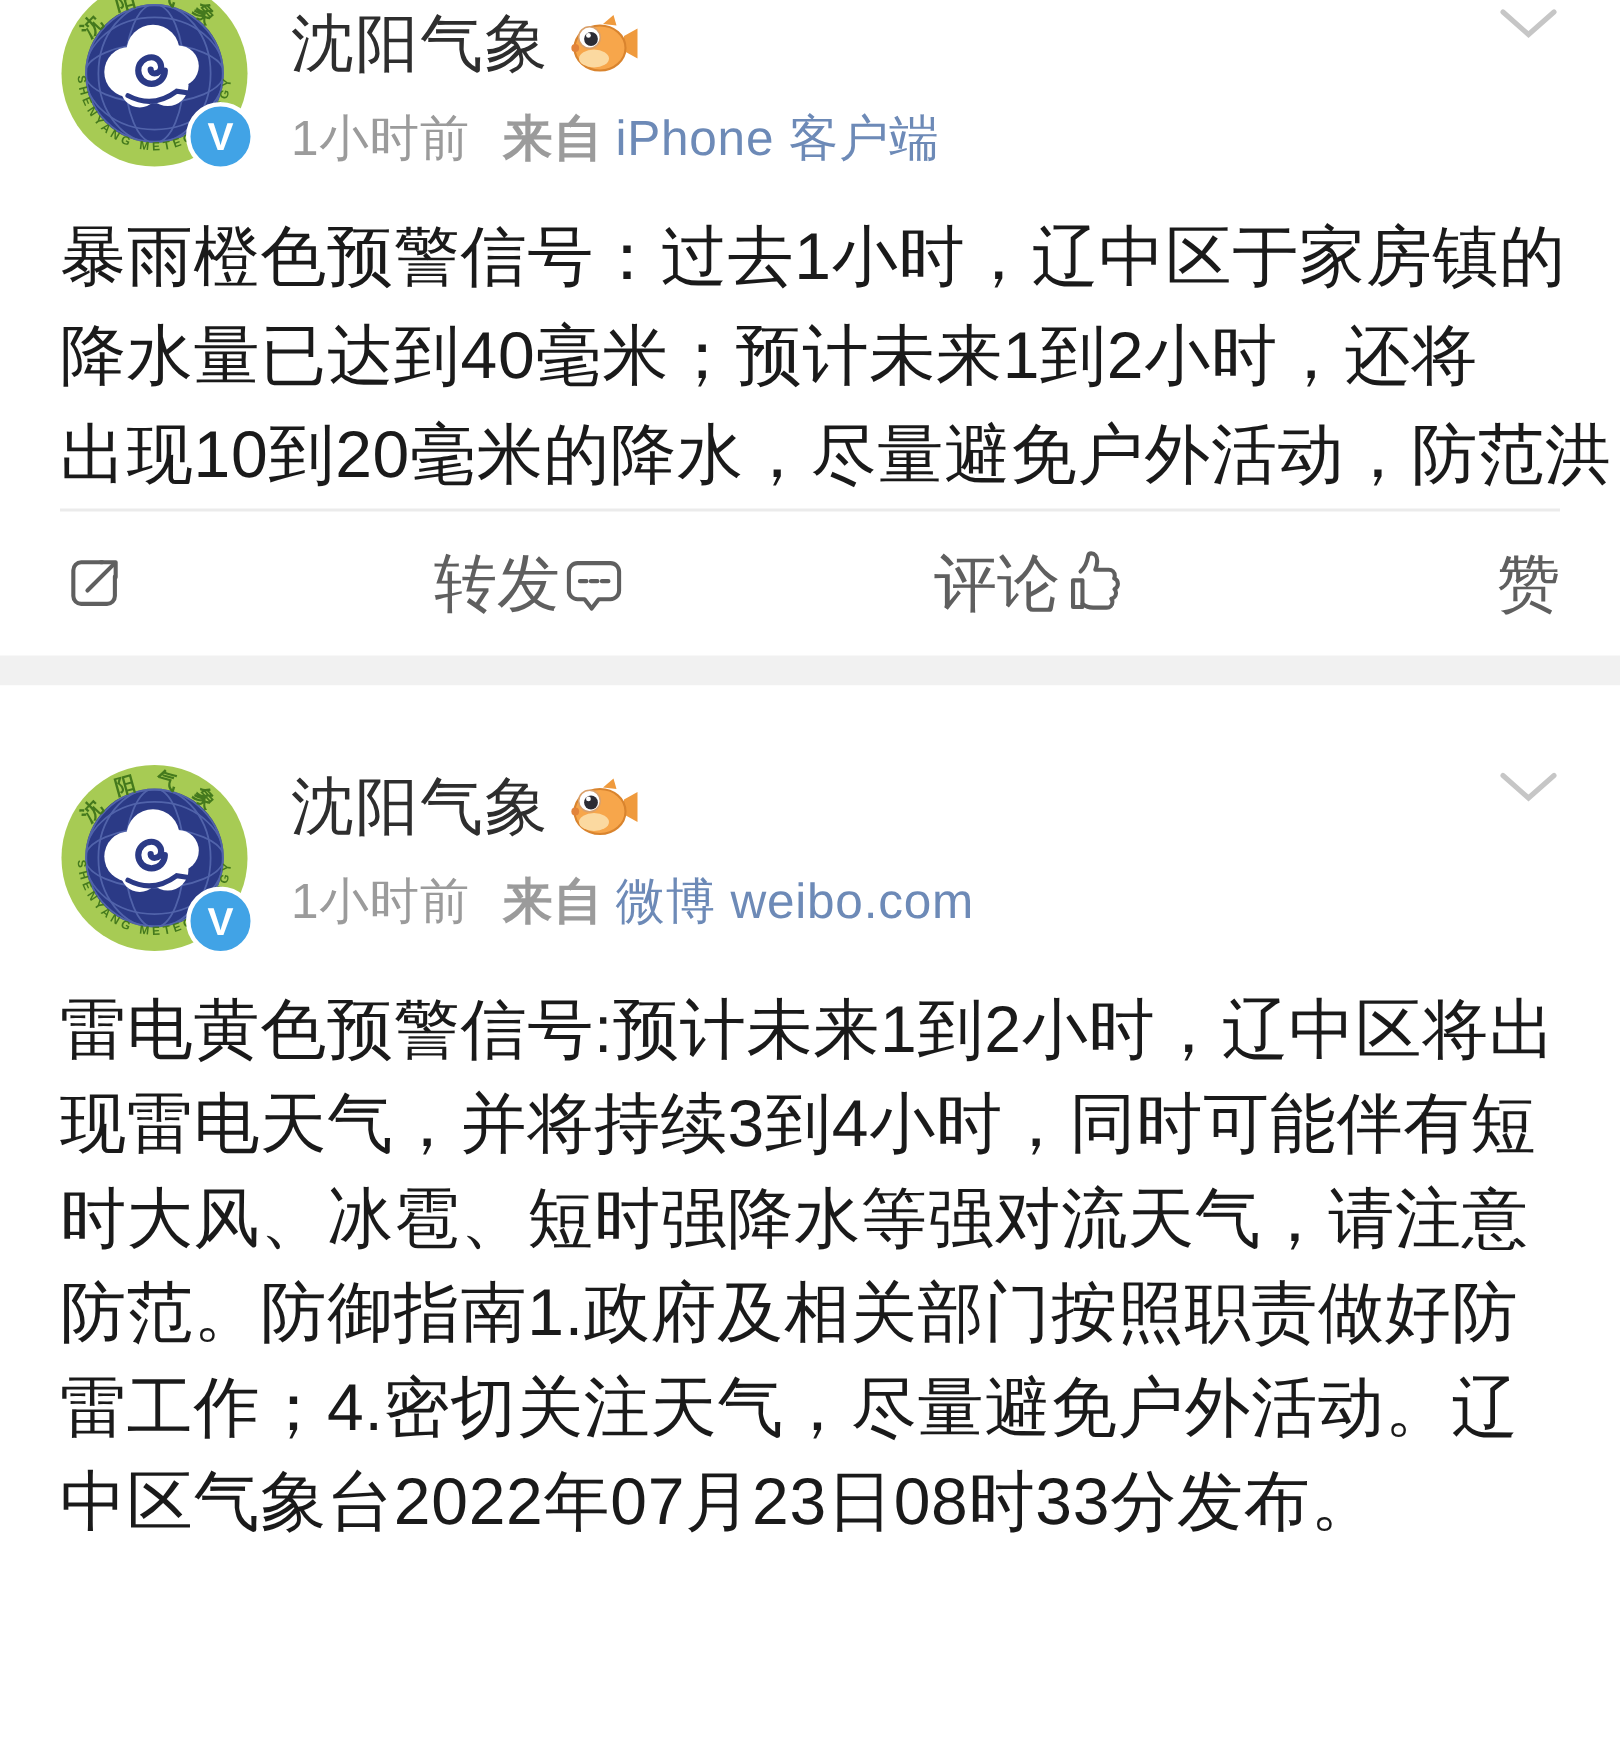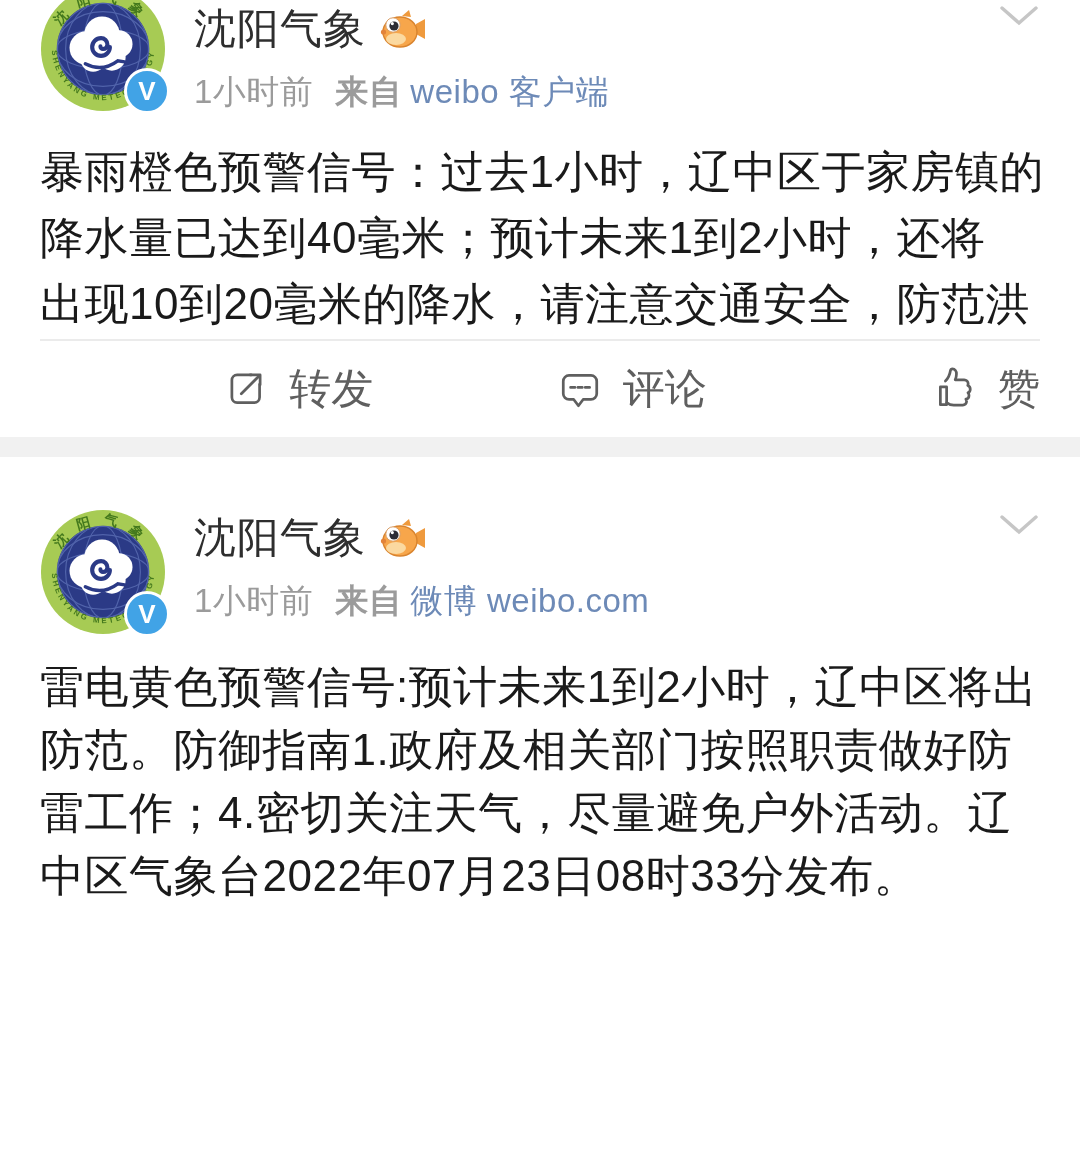--- a/index.html
+++ b/index.html
@@ -36,21 +36,21 @@
   .meta-row .source{color:var(--link-blue);}
   .chevron{position:absolute; right:0; top:4px; width:42px; height:24px;}
   .chevron svg{width:42px; height:24px; display:block;}
   .post-text{margin-top:24px; font-size:44px; color:var(--body); letter-spacing:0.5px;}
   .post-text .tline{white-space:nowrap;}
   .post1 .post-text .tline{line-height:66px; height:66px;}
   .post2 .post-text .tline{line-height:63px; height:63px;}
   .divider{border-top:2px solid var(--divider); margin-top:2px;}
   .action-bar{display:flex; align-items:center; height:96px;}
   .action{
-    flex:1; display:flex; align-items:center; justify-content:flex-end; gap:20px;
+    flex:1; display:flex; align-items:center; justify-content:space-between; gap:20px;
     font-size:42px; color:var(--action); background:none; border:none; cursor:pointer;
     font-family:"Liberation Sans", sans-serif;
   }
   .action svg{width:46px; height:46px; display:block; stroke:var(--action); fill:none;
     stroke-width:2.6; stroke-linecap:round; stroke-linejoin:round;}
   .band{height:20px; background:var(--band);}
   .post2{padding-top:52px;}
   .post2 .post-text{margin-top:20px;}
   .hidden-defs{position:absolute; width:0; height:0; overflow:hidden;}
 </style>
@@ -117,34 +117,34 @@
       <div class="v-badge">V</div>
     </div>
     <div class="hdr-info">
       <div class="name-row">
         <span class="author-name">沈阳气象</span>
         <svg class="puffer" viewBox="0 0 46 42">
           <use href="#sym-puffer"></use>
         </svg>
       </div>
       <div class="meta-row">
-        <span class="time">1小时前</span><span class="prefix">来自</span><span class="source">weibo 客户端</span>
+        <span class="time">1小时前</span><span class="prefix">来自</span><span class="source">iPhone 客户端</span>
       </div>
     </div>
     <div class="chevron">
       <svg viewBox="0 0 42 24">
           <use href="#sym-chevron"></use>
         </svg>
     </div>
   </header>
 
   <div class="post-text">
       <div class="tline">暴雨橙色预警信号：过去1小时，辽中区于家房镇的</div>
       <div class="tline">降水量已达到40毫米；预计未来1到2小时，还将</div>
-      <div class="tline">出现10到20毫米的降水，请注意交通安全，防范洪</div>
+      <div class="tline">出现10到20毫米的降水，尽量避免户外活动，防范洪</div>
     </div>
 
   <div class="divider"></div>
 
   <div class="action-bar">
     <button class="action">
       <svg viewBox="0 0 44 44">
         <path d="M27 8.5 H13.5 a5 5 0 0 0 -5 5 V30 a5 5 0 0 0 5 5 H30 a5 5 0 0 0 5 -5 V17.5"></path>
         <path d="M17.5 26.5 L34.5 9.5"></path>
         <path d="M26 8.5 h9.5 V18"></path>
@@ -191,17 +191,19 @@
     </div>
     <div class="chevron">
       <svg viewBox="0 0 42 24">
           <use href="#sym-chevron"></use>
         </svg>
     </div>
   </header>
 
   <div class="post-text">
       <div class="tline">雷电黄色预警信号:预计未来1到2小时，辽中区将出</div>
+      <div class="tline">现雷电天气，并将持续3到4小时，同时可能伴有短</div>
+      <div class="tline">时大风、冰雹、短时强降水等强对流天气，请注意</div>
       <div class="tline">防范。防御指南1.政府及相关部门按照职责做好防</div>
       <div class="tline">雷工作；4.密切关注天气，尽量避免户外活动。辽</div>
       <div class="tline">中区气象台2022年07月23日08时33分发布。</div>
     </div>
 </article>
 
 </body></html>

